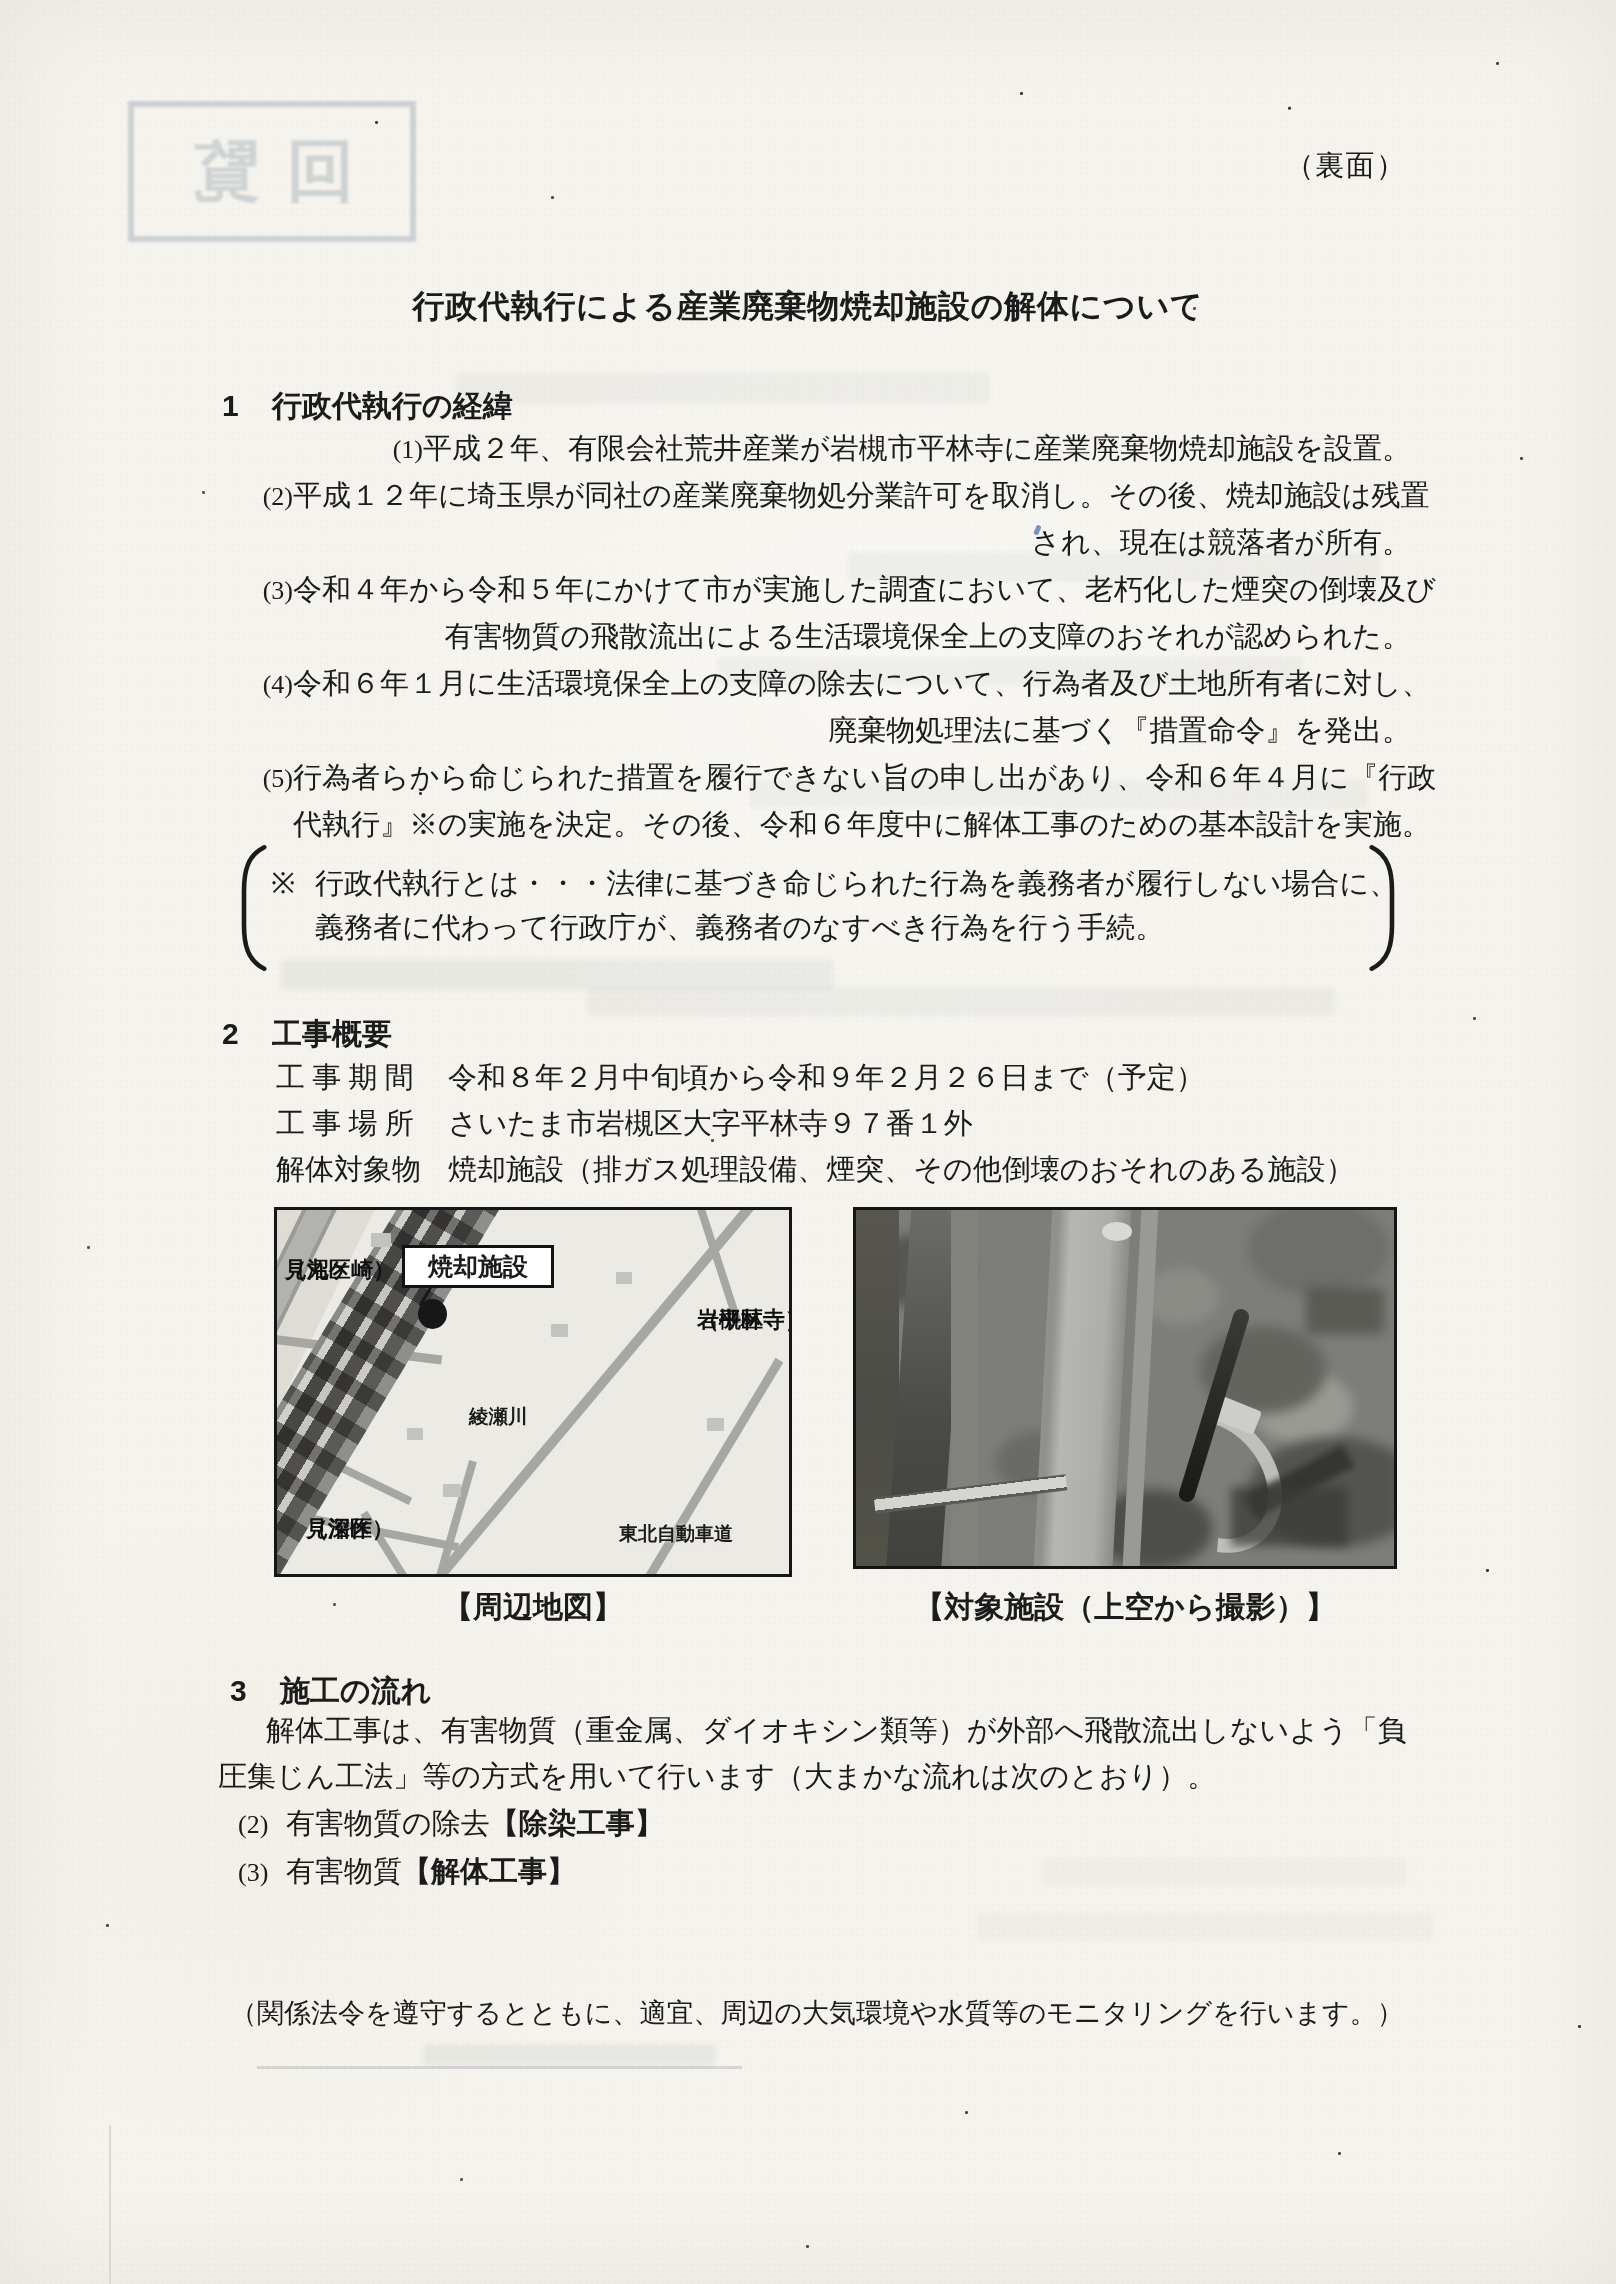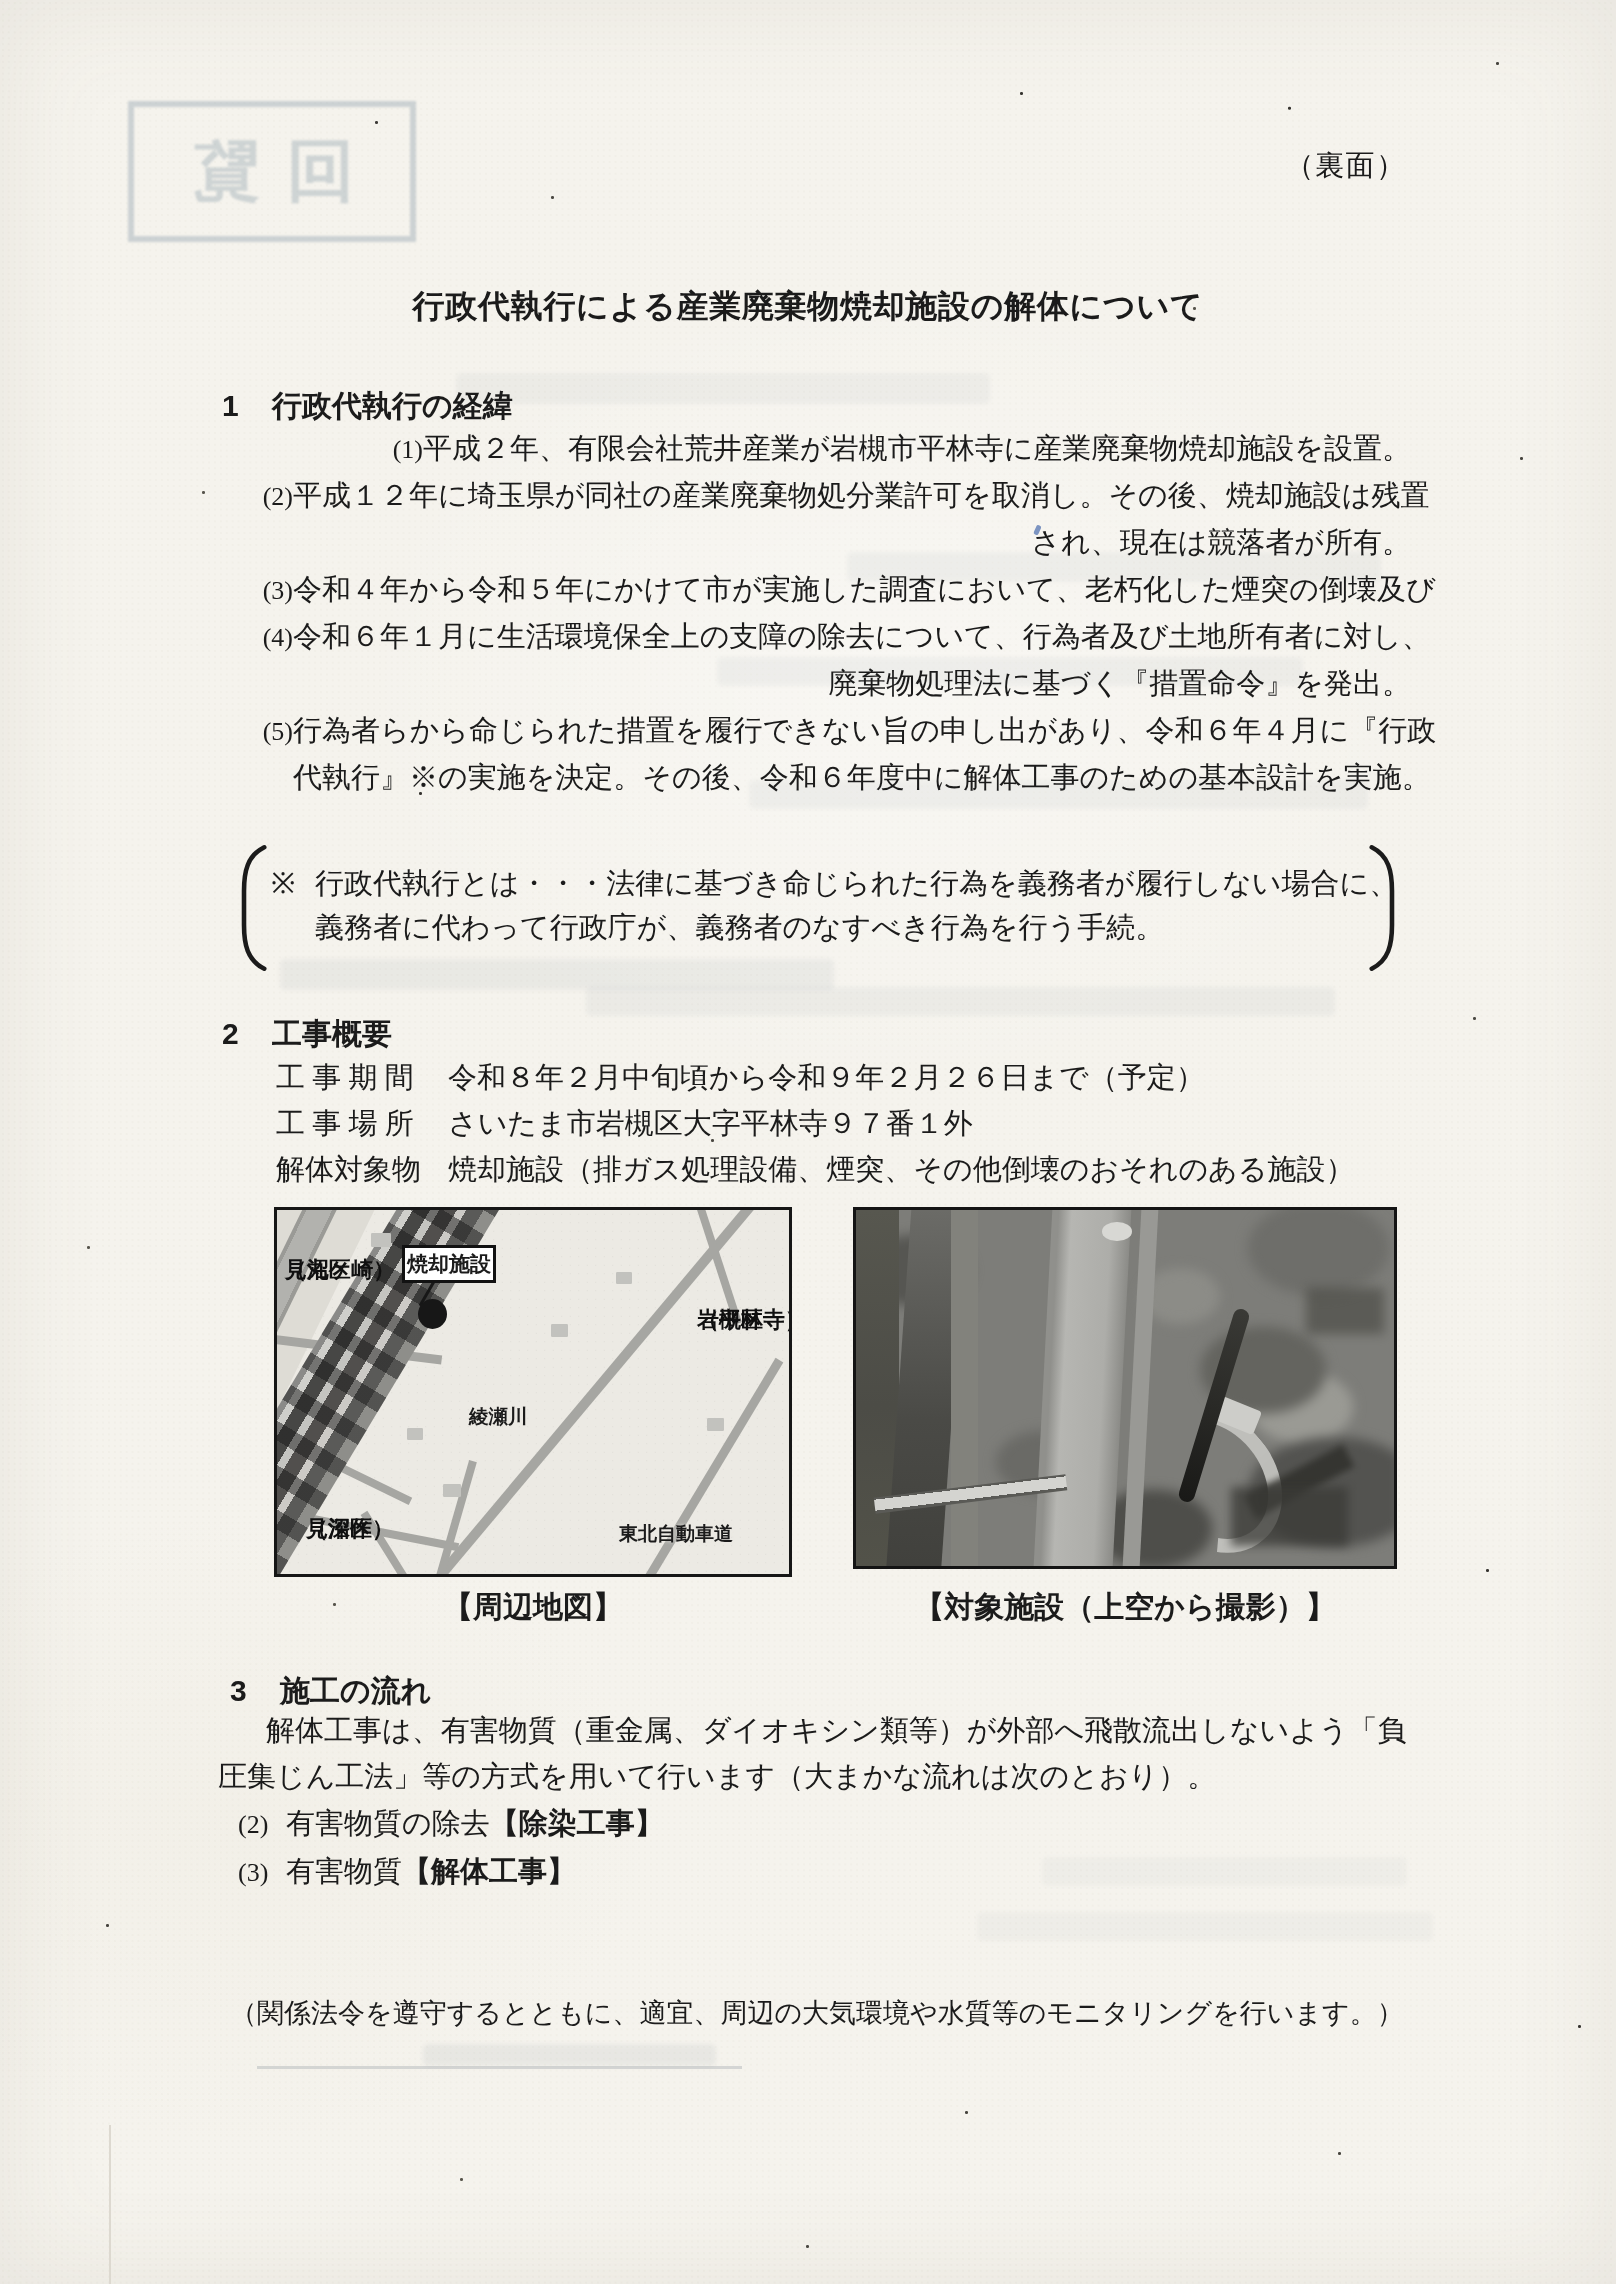--- a/index.html
+++ b/index.html
@@ -86,22 +86,22 @@
   .mz-river{left:43px;top:-33px;width:31px;height:456px;transform:rotate(26deg);transform-origin:50% 0;
     background:linear-gradient(90deg,#9a9a96 0 3.9px,#b2b2ae 3.9px 27px,#9a9a96 27px 31px);}
   .mz-road{background:#a6a6a2;}
   .mz-band{left:150px;top:-39px;width:88px;height:521px;transform:rotate(31deg);transform-origin:50% 0;
     background-image:
       repeating-linear-gradient(0deg, rgba(25,25,25,.50) 0 17px, rgba(25,25,25,0) 17px 38px),
       linear-gradient(90deg,#8a8a88 0 6.5px,#cfcfcb 6.5px 14.3px,#474745 14.3px 29px,#c4c4c0 29px 37px,#514f4d 37px 52px,#cccac6 52px 60px,#5a5a58 60px 75px,#8e8e8a 75px 88px);}
   .mz-bld{background:#c2c2be;border-radius:1.3px;}
   .mz-dot{left:141px;top:89px;width:29px;height:30px;background:#171717;border-radius:50%;}
   .mz-leader{left:150px;top:64px;width:3.3px;height:34px;background:#171717;transform:rotate(30deg);}
-  .mz-fac-label{left:125px;top:35px;border:3.3px solid #121212;background:#ffffff;padding:2px 2px;
-    font-size:21px;font-weight:700;white-space:nowrap;}
+  .mz-fac-label{left:125px;top:35px;border:3.3px solid #121212;background:#ffffff;padding:2px 23px;
+    font-size:25px;font-weight:700;white-space:nowrap;}
   .mz-lbl{font-weight:700;color:#101010;line-height:1.3;white-space:nowrap;}
   .mz-nw{left:7.8px;top:46px;font-size:22px;}
   .mz-e{left:420px;top:96px;font-size:22px;}
   .mz-sw{left:29px;top:305px;font-size:22px;}
   .mz-river-lbl{left:192px;top:193px;font-size:19.5px;font-weight:700;}
   .mz-hwy-lbl{left:342px;top:311px;font-size:19px;font-weight:700;text-shadow:0 0 3.9px rgba(236,234,228,.9);}
 
   .photo-box{position:absolute;left:853px;top:1207px;width:544px;height:362px;border:3.3px solid #141414;
     box-sizing:border-box;background:#7d7d79;overflow:hidden;}
   .photo-box *{position:absolute;}
@@ -175,20 +175,21 @@
   <h1 class="title gothic">行政代執行による産業廃棄物焼却施設の解体について</h1>
 
   <div class="sec-head gothic" id="sec1-head">
     <span class="num">1</span><span>行政代執行の経緯</span>
   </div>
   <div class="s1-list">
     <div class="line"><span class="inum">(1)</span><span>平成２年、有限会社荒井産業が岩槻市平林寺に産業廃棄物焼却施設を設置。</span></div>
     <div class="line"><span class="inum">(2)</span><span>平成１２年に埼玉県が同社の産業廃棄物処分業許可を取消し。その後、焼却施設は残置</span></div>
     <div class="line cont"><span>され、現在は競落者が所有。</span></div>
     <div class="line"><span class="inum">(3)</span><span>令和４年から令和５年にかけて市が実施した調査において、老朽化した煙突の倒壊及び</span></div>
+    <div class="line cont"><span>有害物質の飛散流出による生活環境保全上の支障のおそれが認められた。</span></div>
     <div class="line"><span class="inum">(4)</span><span>令和６年１月に生活環境保全上の支障の除去について、行為者及び土地所有者に対し、</span></div>
     <div class="line cont"><span>廃棄物処理法に基づく『措置命令』を発出。</span></div>
     <div class="line"><span class="inum">(5)</span><span>行為者らから命じられた措置を履行できない旨の申し出があり、令和６年４月に『行政</span></div>
     <div class="line cont"><span>代執行』※の実施を決定。その後、令和６年度中に解体工事のための基本設計を実施。</span></div>
   </div>
 
   <div class="note-box">
     <svg class="br-l" viewBox="0 0 44 196">
       <path d="M40 5 C14 18 9 42 9 72 L9 124 C9 154 14 178 40 191" fill="none" stroke="#1b1b1b" stroke-width="7" stroke-linecap="round"></path>
     </svg>

